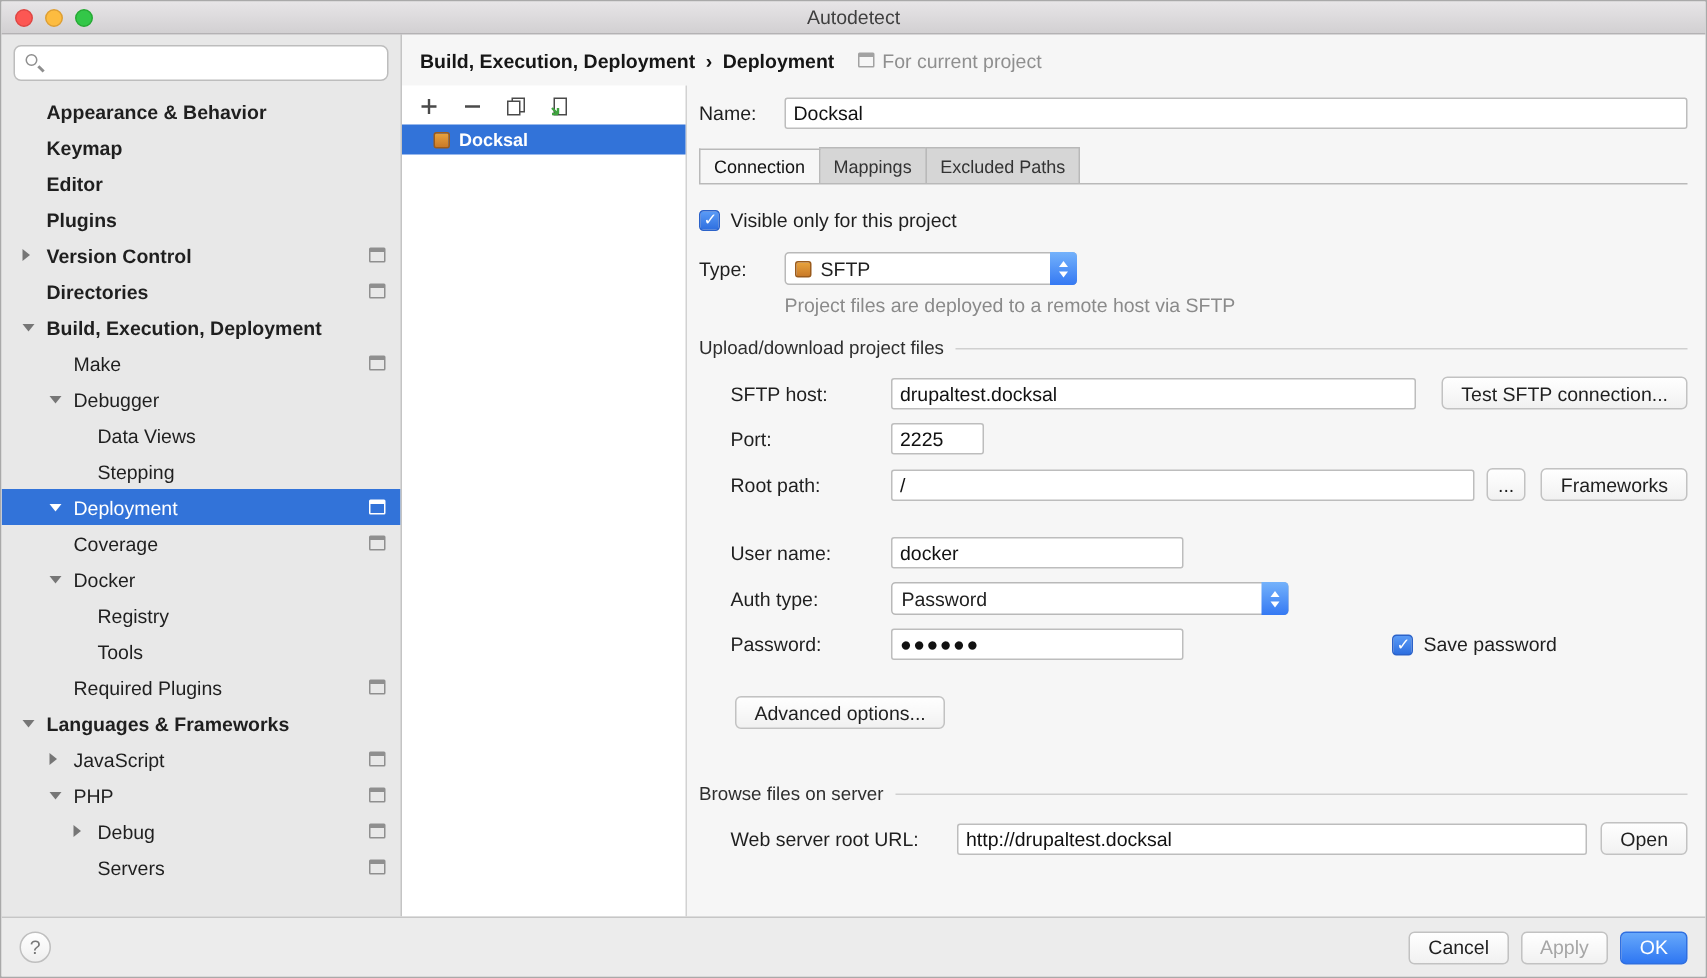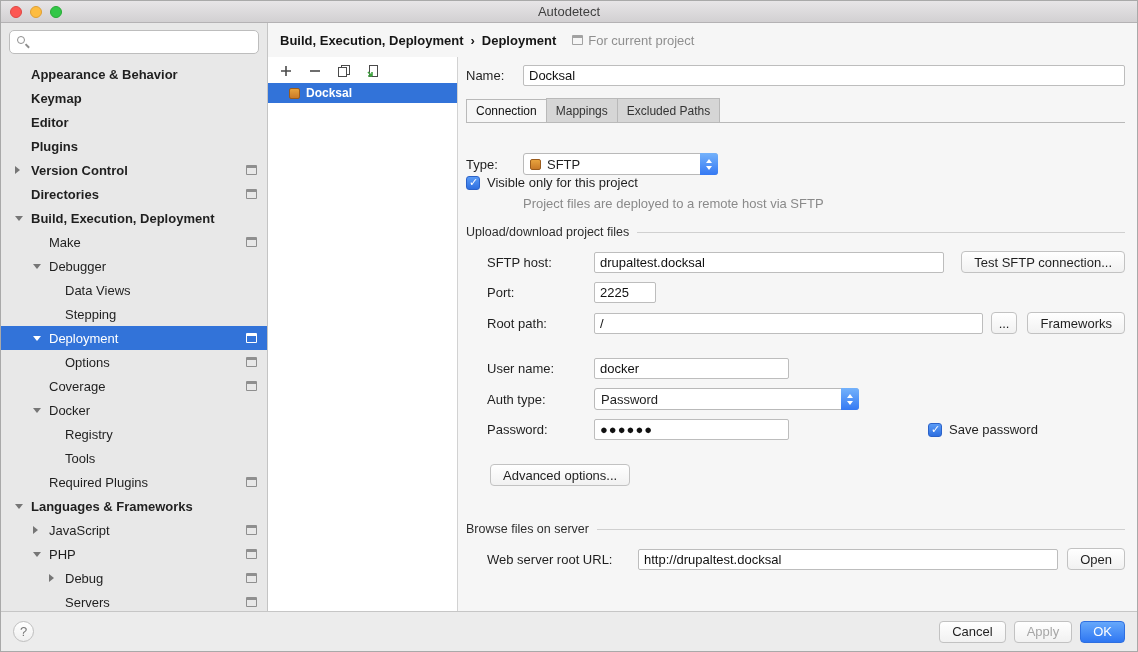--- a/index.html
+++ b/index.html
@@ -213,25 +213,20 @@
             <span class="arrow-slot"></span>
             <span>Stepping</span>
           </div>
         <div class="tree-item lvl1 selected">
             <span class="arrow-slot">
               <span class="tw-down"></span>
             </span>
             <span>Deployment</span>
             <span class="proj-icon"></span>
           </div>
-        <div class="tree-item lvl2">
-            <span class="arrow-slot"></span>
-            <span>Options</span>
-            <span class="proj-icon"></span>
-          </div>
         <div class="tree-item lvl1">
             <span class="arrow-slot"></span>
             <span>Coverage</span>
             <span class="proj-icon"></span>
           </div>
         <div class="tree-item lvl1">
             <span class="arrow-slot">
               <span class="tw-down"></span>
             </span>
             <span>Docker</span>
@@ -336,37 +331,37 @@
           </div>
 
           <div class="tabs">
             <span class="tab active">Connection</span>
             <span class="tab">Mappings</span>
             <span class="tab">Excluded Paths</span>
           </div>
 
           <div class="tab-content">
 
+            <div class="frow">
+              <span class="cb"></span>
+              <span>Visible only for this project</span>
+            </div>
+
             <div class="frow mt14">
               <span class="lbl lbl-sm">Type:</span>
               <div class="combo" style="width:195px;">
                 <span class="server-icon"></span>
                 <span>SFTP</span>
                 <span class="stepper">
                     <span class="st-up"></span>
                     <span class="st-dn"></span>
                   </span>
               </div>
             </div>
 
-            <div class="frow">
-              <span class="cb"></span>
-              <span>Visible only for this project</span>
-            </div>
-
             <div class="hint">Project files are deployed to a remote host via SFTP</div>
 
             <div class="section">
               <span class="section-title">Upload/download project files</span>
               <span class="section-line"></span>
             </div>
 
             <div class="frow mt12">
               <span class="lbl lbl-md indent">SFTP host:</span>
               <input class="tf" style="width: 350px;" type="text" value="drupaltest.docksal">

